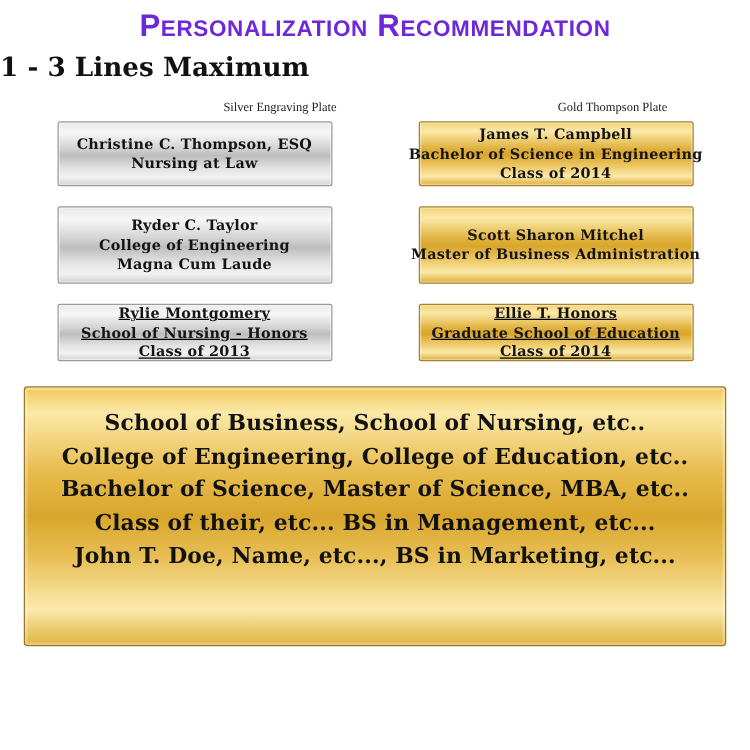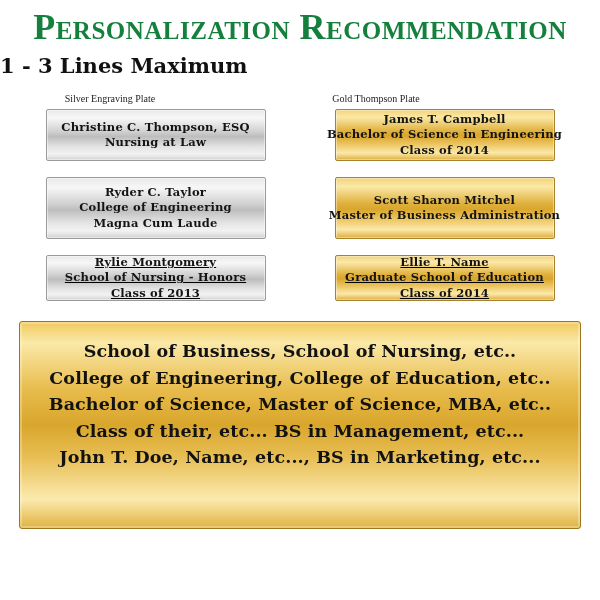--- a/index.html
+++ b/index.html
@@ -16,45 +16,45 @@
   .page {
     position: relative;
     width: 600px;
     height: 600px;
     box-sizing: border-box;
   }
 
   
   .main-title {
     text-align: center;
-    font-family: Liberation Serif, serif;
-    font-weight: bold;
-    font-size: 36px;
+    font-family: Liberation Sans, sans-serif;
+    font-weight: bold;
+    font-size: 25px;
     letter-spacing: 0.5px;
-    color: #15803d;
+    color: #6d28d9;
     margin: 8px 0 0 0;
     padding: 0 6px;
     line-height: 1.08;
     font-variant: small-caps;
     text-transform: none;
   }
   .sub-title {
     text-align: left;
     font-family: "DejaVu Serif", serif;
     font-weight: bold;
     font-size: 21px;
     color: #111111;
     margin: 7px 0 0 0;
     line-height: 1.1;
   }
 
   
   .col-headers {
     display: flex;
-    justify-content: flex-start;
+    justify-content: flex-end;
     margin-top: 16px;
   }
   .col-header {
     width: 220px;
     text-align: center;
     font-family: "Liberation Serif", serif;
     font-size: 10px;
     color: #222222;
   }
   .col-header.silver { margin-right: 46px; }
@@ -190,21 +190,21 @@
       </div>
     </div>
 
     <div class="plate-row">
       <div class="plate plate-3 silver-plate">
         <div class="plate-line">Rylie Montgomery</div>
         <div class="plate-line">School of Nursing - Honors</div>
         <div class="plate-line">Class of 2013</div>
       </div>
       <div class="plate plate-3 gold-plate">
-        <div class="plate-line">Ellie T. Name</div>
+        <div class="plate-line">Ellie T. Honors</div>
         <div class="plate-line">Graduate School of Education</div>
         <div class="plate-line">Class of 2014</div>
       </div>
     </div>
 
   </div>
 
   <div class="big-panel">
     <div class="big-line">School of Business, School of Nursing, etc..</div>
     <div class="big-line">College of Engineering, College of Education, etc..</div>

